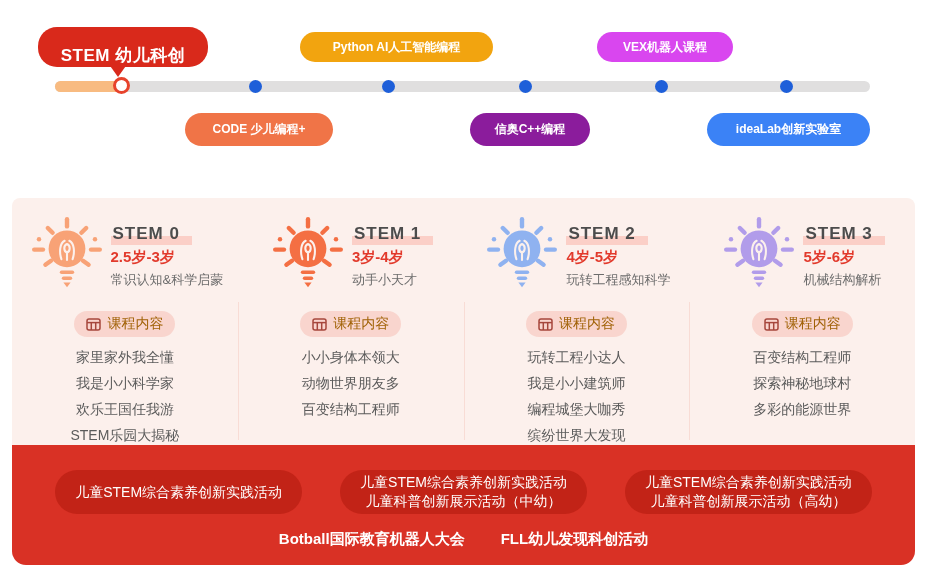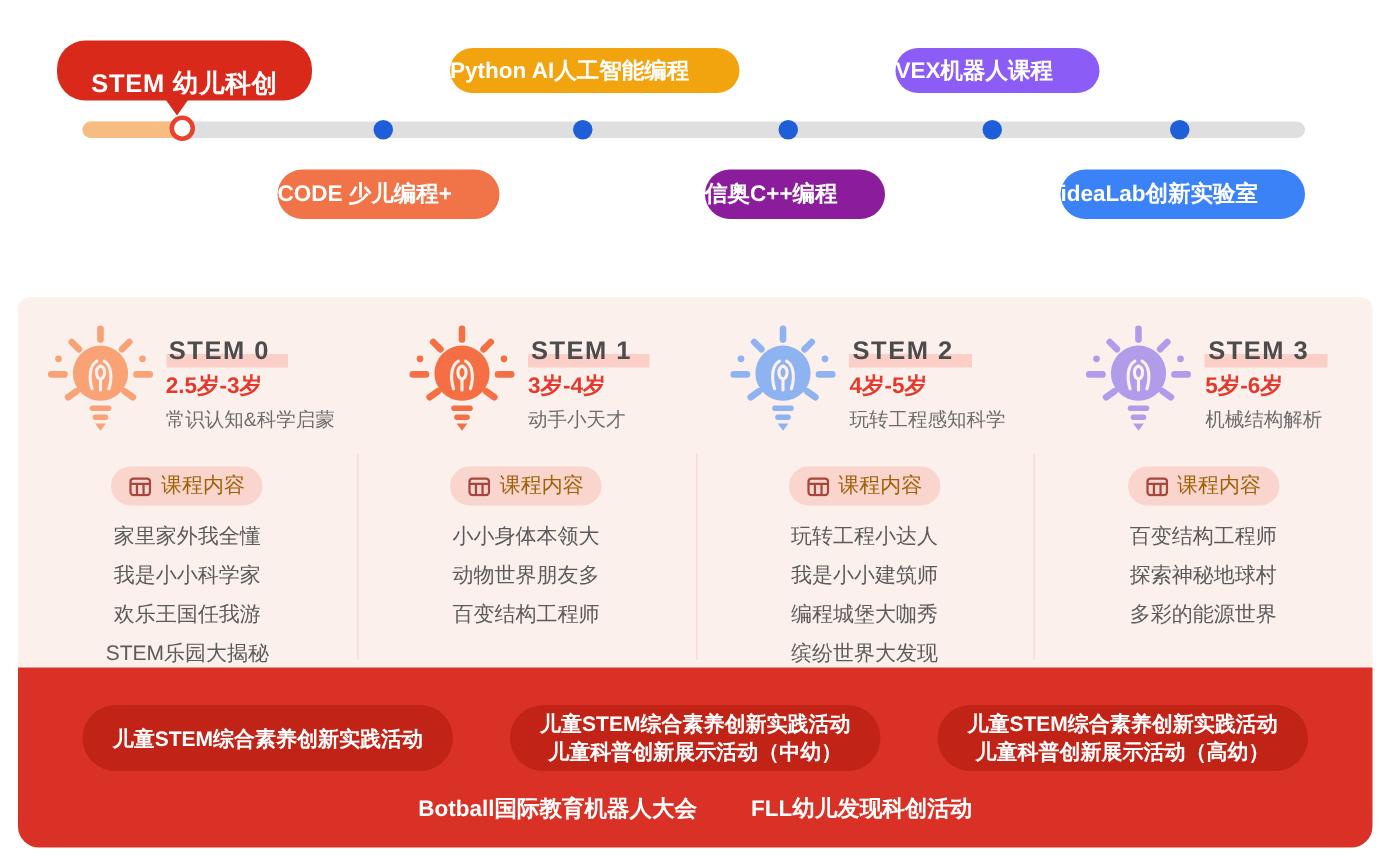--- a/index.html
+++ b/index.html
@@ -15,24 +15,24 @@
     position:absolute;left:38px;top:27px;width:170px;height:40px;
     background:#D9291B;border-radius:19px;color:#fff;font-weight:bold;font-size:17px;
     display:flex;align-items:flex-end;justify-content:center;letter-spacing:.5px;
   }
   .bubble::after{
     content:"";position:absolute;left:70px;top:36px;
     border:10px solid transparent;border-top:14px solid #D9291B;
   }
   .tl-pill{
     position:absolute;height:30px;border-radius:16px;color:#fff;font-weight:bold;
-    font-size:15px;display:flex;align-items:center;white-space:nowrap;
+    font-size:12px;display:flex;align-items:center;justify-content:center;white-space:nowrap;
   }
   .pill-python{left:300px;top:32px;width:193px;background:#F2A40F;}
-  .pill-vex{left:597px;top:32px;width:136px;background:#8b5cf6;}
+  .pill-vex{left:597px;top:32px;width:136px;background:#d946ef;}
   .pill-code{left:185px;top:113px;width:148px;height:33px;border-radius:17px;background:#F07447;}
   .pill-xinao{left:470px;top:113px;width:120px;height:33px;border-radius:17px;background:#8B1C9C;}
   .pill-idealab{left:707px;top:113px;width:163px;height:33px;border-radius:17px;background:#3b82f6;}
 
   .track{position:absolute;left:55px;top:81px;width:815px;height:11px;border-radius:6px;background:#E0DFDF;}
   .track-fill{position:absolute;left:55px;top:81px;width:73px;height:11px;border-radius:6px;background:#F8BB81;}
   .marker{
     position:absolute;left:113px;top:77px;width:11px;height:11px;background:#fff;
     border:3.5px solid #E7432C;border-radius:50%;
   }
@@ -64,21 +64,21 @@
   }
   .badge svg{display:block;}
   .courses{list-style:none;margin:11px 0 0;padding:0;font-size:14px;color:#5B5B5B;}
   .courses li{margin:0 0 7px;line-height:15px;padding:2px 0;}
 
   
   .events-panel{
     position:absolute;left:12px;top:445px;width:903px;height:120px;
     background:#D93125;border-radius:0 0 14px 14px;
   }
-  .event-pills{display:flex;justify-content:center;align-items:center;gap:38px;padding-top:25px;font-weight:bold;}
+  .event-pills{display:flex;justify-content:center;align-items:center;gap:38px;padding-top:25px;}
   .event-pill{
     background:#C22317;border-radius:23px;min-height:44px;box-sizing:border-box;
     display:flex;flex-direction:column;justify-content:center;padding:3px 20px;
   }
   .event-pill-line{color:#fff;font-size:14px;line-height:19px;text-align:center;white-space:nowrap;}
   .event-pill-line:empty{display:none;}
   .competitions{
     display:flex;justify-content:center;gap:36px;margin-top:16px;
     color:#fff;font-weight:bold;font-size:15px;white-space:nowrap;
   }

